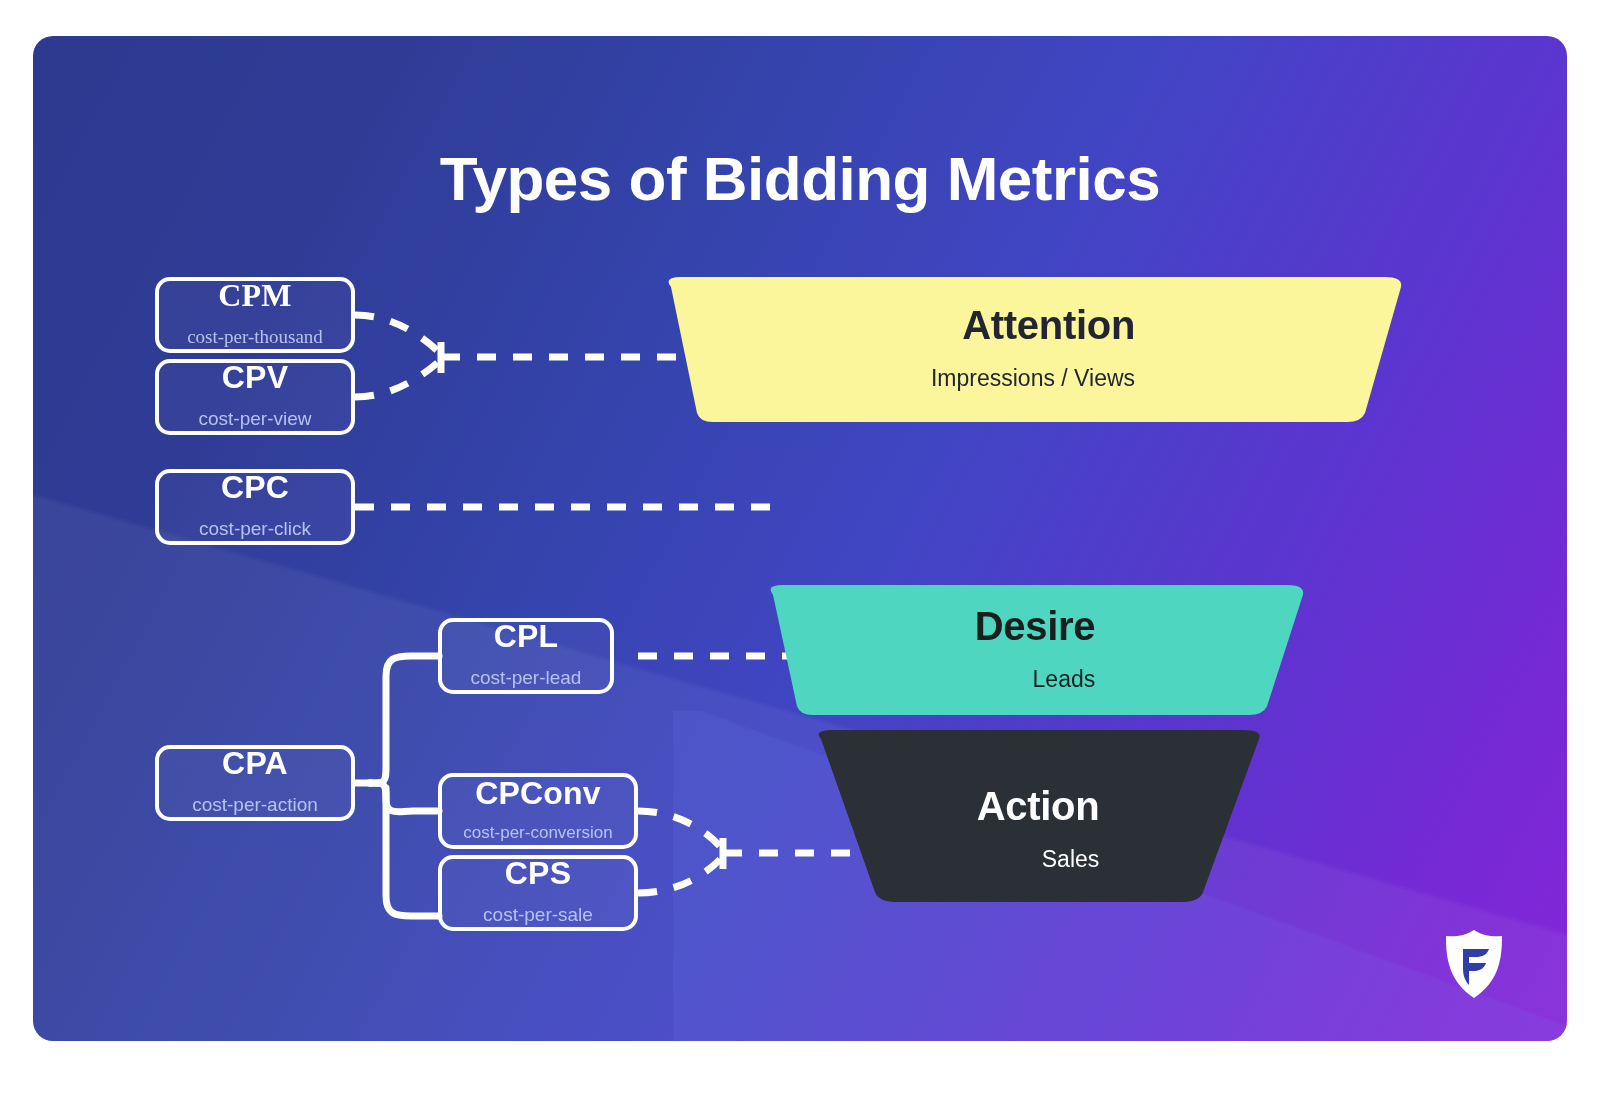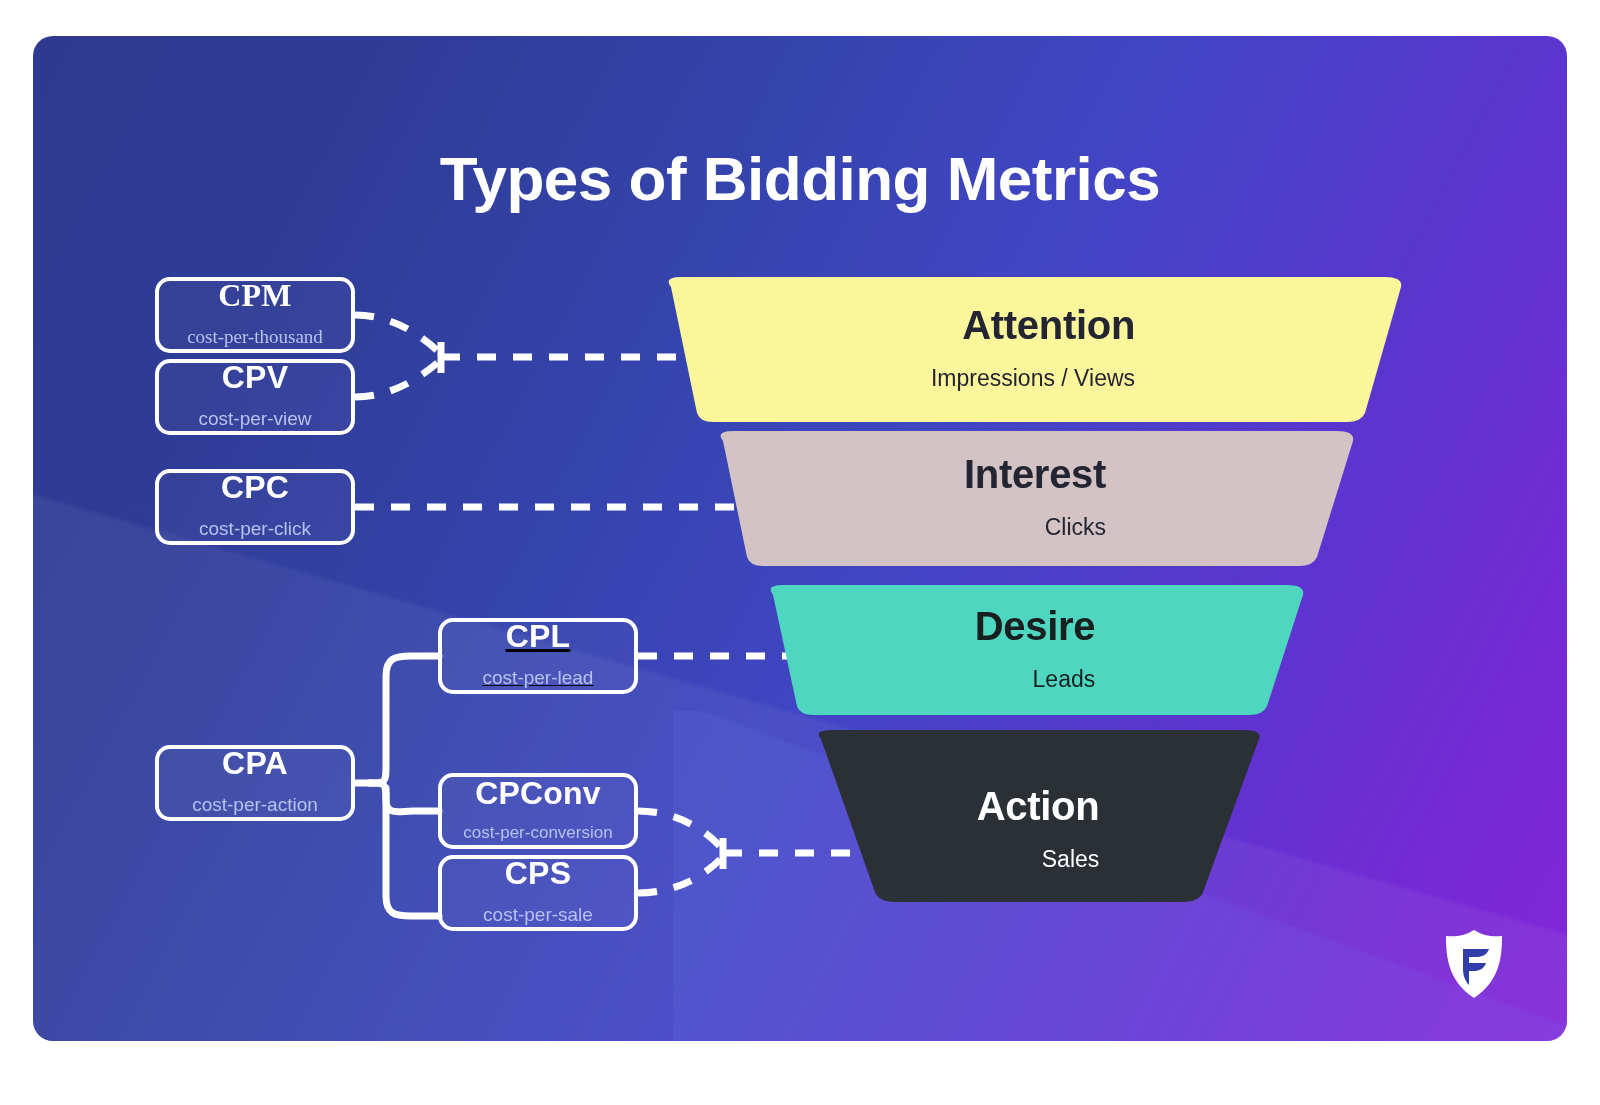--- a/index.html
+++ b/index.html
@@ -203,29 +203,20 @@
     <div class="funnel-seg" style="left:620px; top:241px; width:760px; height:145px;">
       <svg class="funnel-shape" viewBox="0 0 760 145" preserveAspectRatio="none">
         <path d="M 18 10 Q 10 0 28 0 L 732 0 Q 750 0 748 10 L 712 136 Q 708 145 694 145 L 60 145 Q 47 145 44 136 Z" fill="#fbf69c"></path>
       </svg>
       <div class="funnel-text">
         <div class="funnel-title" style="color:#232632">Attention</div>
         <div class="funnel-sub" style="color:#232632">Impressions / Views</div>
       </div>
     </div>
 
-    <div class="funnel-seg" style="left:672px; top:395px; width:660px; height:135px;">
-      <svg class="funnel-shape" viewBox="0 0 660 135" preserveAspectRatio="none">
-        <path d="M 18 10 Q 10 0 28 0 L 632 0 Q 650 0 648 10 L 612 126 Q 608 135 594 135 L 58 135 Q 45 135 42 126 Z" fill="#d3c3c4"></path>
-      </svg>
-      <div class="funnel-text">
-        <div class="funnel-title" style="color:#232632">Interest</div>
-        <div class="funnel-sub" style="color:#232632">Clicks</div>
-      </div>
-    </div>
 
     <div class="funnel-seg" style="left:722px; top:549px; width:560px; height:130px;">
       <svg class="funnel-shape" viewBox="0 0 560 135" preserveAspectRatio="none">
         <path d="M 18 10 Q 10 0 28 0 L 532 0 Q 550 0 548 10 L 512 126 Q 508 135 494 135 L 58 135 Q 45 135 42 126 Z" fill="#4fd6c0"></path>
       </svg>
       <div class="funnel-text">
         <div class="funnel-title" style="color:#18201f">Desire</div>
         <div class="funnel-sub" style="color:#18201f">Leads</div>
       </div>
     </div>
@@ -253,21 +244,21 @@
     <div class="metric-box" style="left:122px; top:433px; width:200px; height:76px;">
       <div class="metric-abbr">CPC</div>
       <div class="metric-full">cost-per-click</div>
     </div>
 
     <div class="metric-box" style="left:122px; top:709px; width:200px; height:76px;">
       <div class="metric-abbr">CPA</div>
       <div class="metric-full">cost-per-action</div>
     </div>
 
-    <div class="metric-box" style="left:405px; top:582px; width:200px; height:76px;text-decoration:underline;">
+    <div class="metric-box" style="left:405px; top:582px; width:176px; height:76px;">
       <div class="metric-abbr">CPL</div>
       <div class="metric-full">cost-per-lead</div>
     </div>
 
     <div class="metric-box" style="left:405px; top:737px; width:200px; height:76px;text-align:right;">
       <div class="metric-abbr">CPConv</div>
       <div class="metric-full" style="font-size:17px">cost-per-conversion</div>
     </div>
 
     <div class="metric-box" style="left:405px; top:819px; width:200px; height:76px;">

